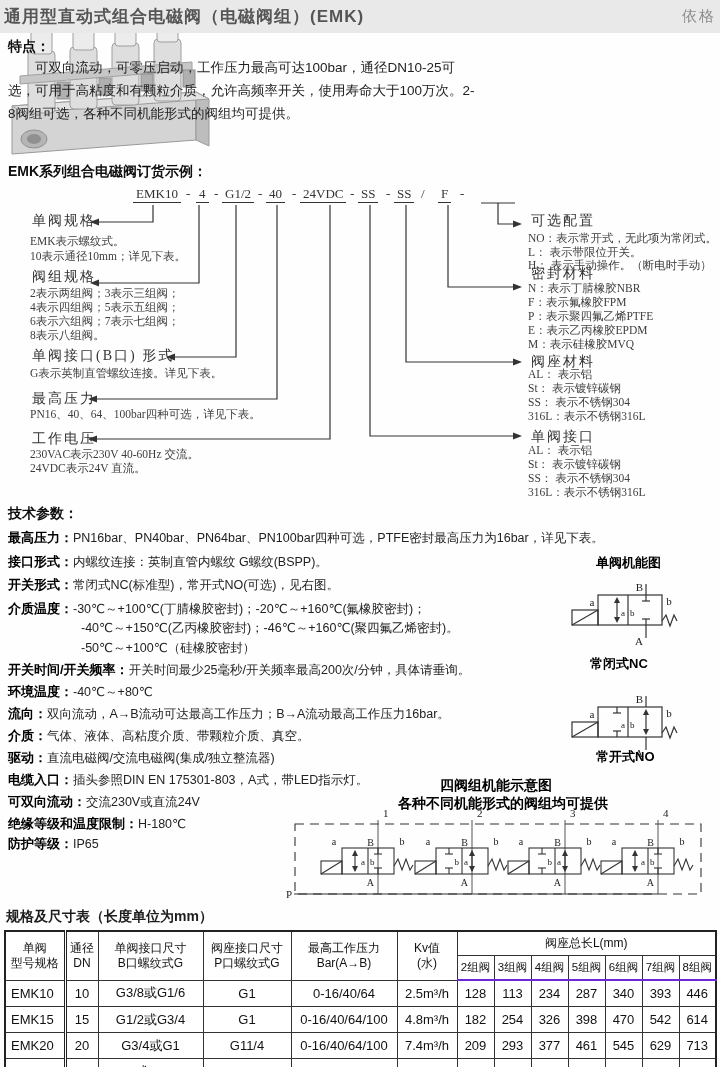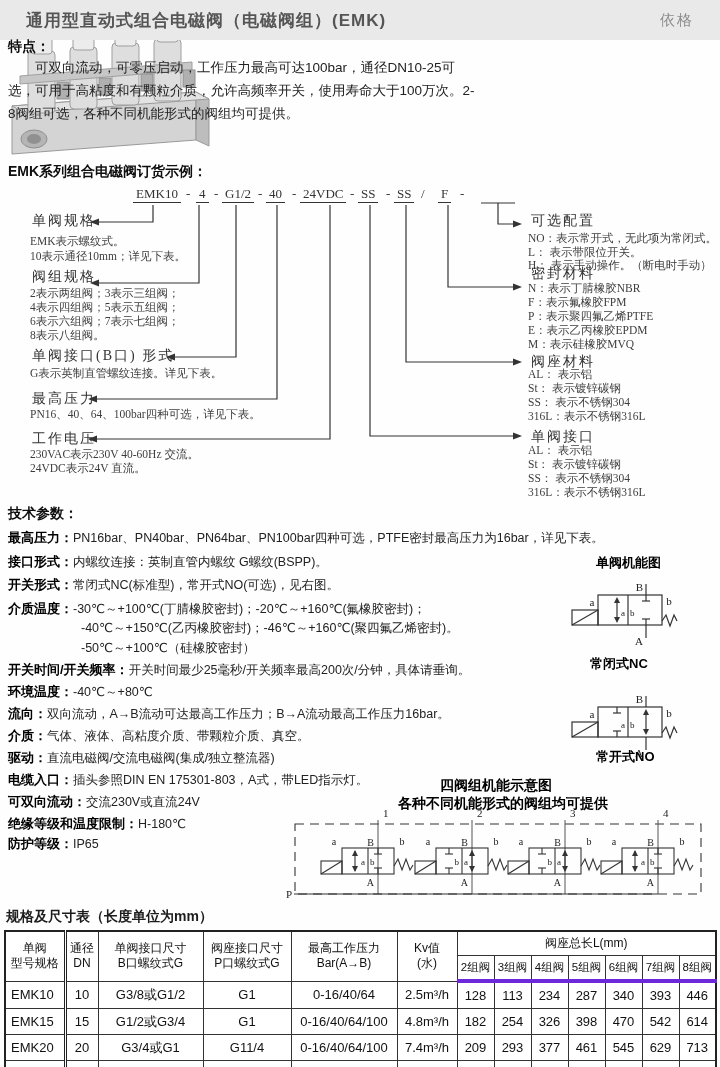--- a/index.html
+++ b/index.html
@@ -1,21 +1,21 @@
 <!DOCTYPE html>
 <html><head>
 <meta charset="utf-8">
 <style>
   html,body { margin:0; padding:0; background:#fff; }
   .page { position:relative; width:720px; height:1067px; background:#fefefe;
           font-family:"Liberation Sans","DejaVu Sans",sans-serif; color:#1c1c1c; overflow:hidden; }
 
   
-  .hdr { position:absolute; top:0; left:0; width:720px; height:40px; background:#e9e9e9;
-         display:flex; justify-content:space-between; align-items:center; padding:0 26px; box-sizing:border-box; }
+  .hdr { position:absolute; top:0; left:0; width:720px; height:33px; background:#e9e9e9;
+         display:flex; justify-content:space-between; align-items:center; padding:0 4px; box-sizing:border-box; }
   .hdr-title { font-size:17px; font-weight:bold; color:#555; letter-spacing:1px; }
   .hdr-brand { font-size:15px; color:#8c8c8c; letter-spacing:2px; }
 
   .sec-h { position:absolute; font-size:14px; font-weight:bold; color:#0e0e0e; white-space:nowrap; }
   .features-p { position:absolute; top:56px; left:8px; width:468px; font-size:13.5px; line-height:23px;
                 text-indent:2em; color:#222; }
 
   
   .ct { position:absolute; top:186px; font-size:13px; color:#333; white-space:nowrap;
         font-family:"Liberation Serif","DejaVu Serif",serif; }
@@ -36,21 +36,21 @@
 
   
   .spec-h { position:absolute; top:908px; left:6px; font-size:14px; font-weight:bold; }
   table.spec { position:absolute; top:930px; left:4px; border-collapse:collapse; border:2px solid #222;
                background:#fff; table-layout:fixed; }
   .spec th, .spec td { border:1px solid #333; text-align:center; padding:0 2px; overflow:hidden; }
   .spec th { font-weight:normal; font-size:12px; color:#111; }
   .spec td { font-size:13px; color:#111; }
   .spec .thickr { border-right:3px double #222; }
   .spec tr.hr1 th { height:23px; }
-  .spec tr.hr2 th { height:23px; font-size:11.5px; border-bottom:4px solid #6d28d9; }
+  .spec tr.hr2 th { height:23px; font-size:11.5px; border-bottom:2px solid #6d28d9; }
   .spec tr.dr td { height:25px; }
   .spec th.two { line-height:15px; }
 </style>
 </head>
 <body>
 
 <div class="page">
 
   
   <div class="hdr">
@@ -456,21 +456,21 @@
       <th>3组阀</th>
       <th>4组阀</th>
       <th>5组阀</th>
       <th>6组阀</th>
       <th>7组阀</th>
       <th>8组阀</th>
     </tr>
     <tr class="dr">
       <td class="thickr" style="text-align:left;padding-left:5px;">EMK10</td>
       <td>10</td>
-          <td>G3/8或G1/2</td>
+          <td>G3/8或G1/6</td>
       <td>G1</td>
           <td>0-16/40/64</td>
       <td>2.5m³/h</td>
           <td>128</td>
       <td>113</td>
           <td>234</td>
       <td>287</td>
           <td>340</td>
       <td>393</td>
           <td>446</td>

